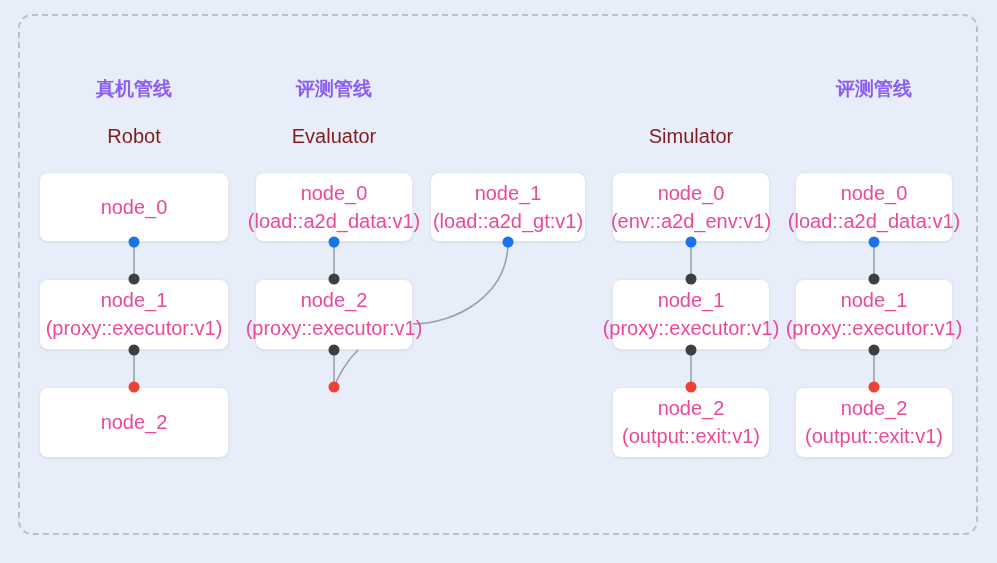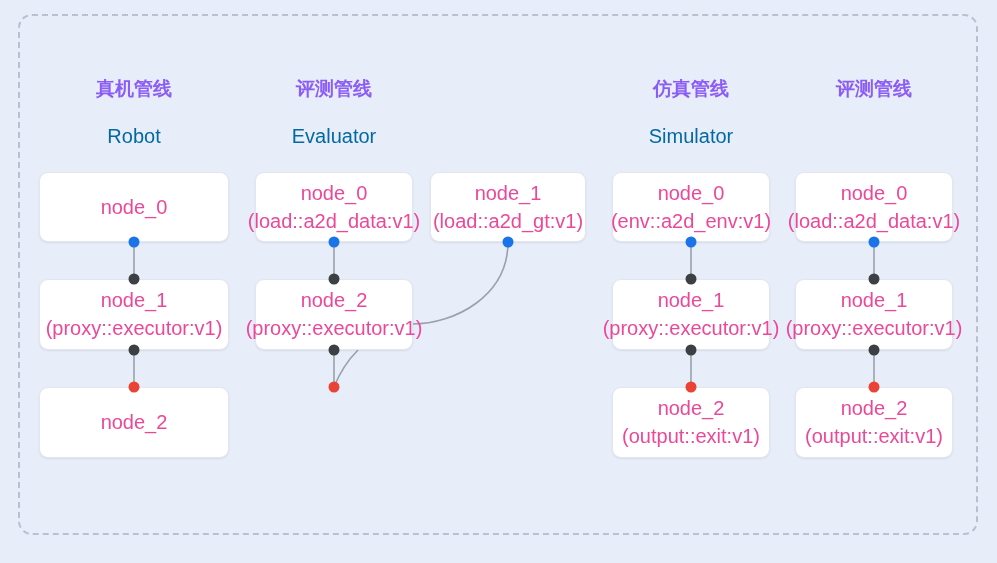--- a/index.html
+++ b/index.html
@@ -28,21 +28,21 @@
     font-size:19px;
     font-weight:bold;
     color:#8b5cf6;
     white-space:nowrap;
     margin-top:13px;
   }
   .col-sub{
     position:absolute;
     text-align:center;
     font-size:20px;
-    color:#0369a1;
+    color:#7f1d1d;
     white-space:nowrap;
   }
 
   .node{
     position:absolute;
     background:#ffffff;
     border:1px solid #e3e6ee;
     border-radius:9px;
     box-shadow:0 1px 2px rgba(60,64,67,0.10);
     box-sizing:border-box;
@@ -130,21 +130,20 @@
   <div class="node" style="left:430px;top:172px;width:156px;height:70px;">
     <div class="nline">node_1</div>
     <div class="nline">(load::a2d_gt:v1)</div>
   </div>
   <div class="dot dot-blue" style="left:334px;top:242px;"></div>
   <div class="dot dot-black" style="left:334px;top:279px;"></div>
   <div class="dot dot-black" style="left:334px;top:350px;"></div>
   <div class="dot dot-red" style="left:334px;top:387px;"></div>
   <div class="dot dot-blue" style="left:508px;top:242px;"></div>
 
-  <div class="col-title" style="left:612px;top:63px;width:158px;">仿真管线</div>
   <div class="col-sub" style="left:612px;top:125px;width:158px;">Simulator</div>
 
   <div class="node" style="left:612px;top:172px;width:158px;height:70px;">
     <div class="nline">node_0</div>
     <div class="nline">(env::a2d_env:v1)</div>
   </div>
   <div class="node" style="left:612px;top:279px;width:158px;height:71px;">
     <div class="nline">node_1</div>
     <div class="nline">(proxy::executor:v1)</div>
   </div>

